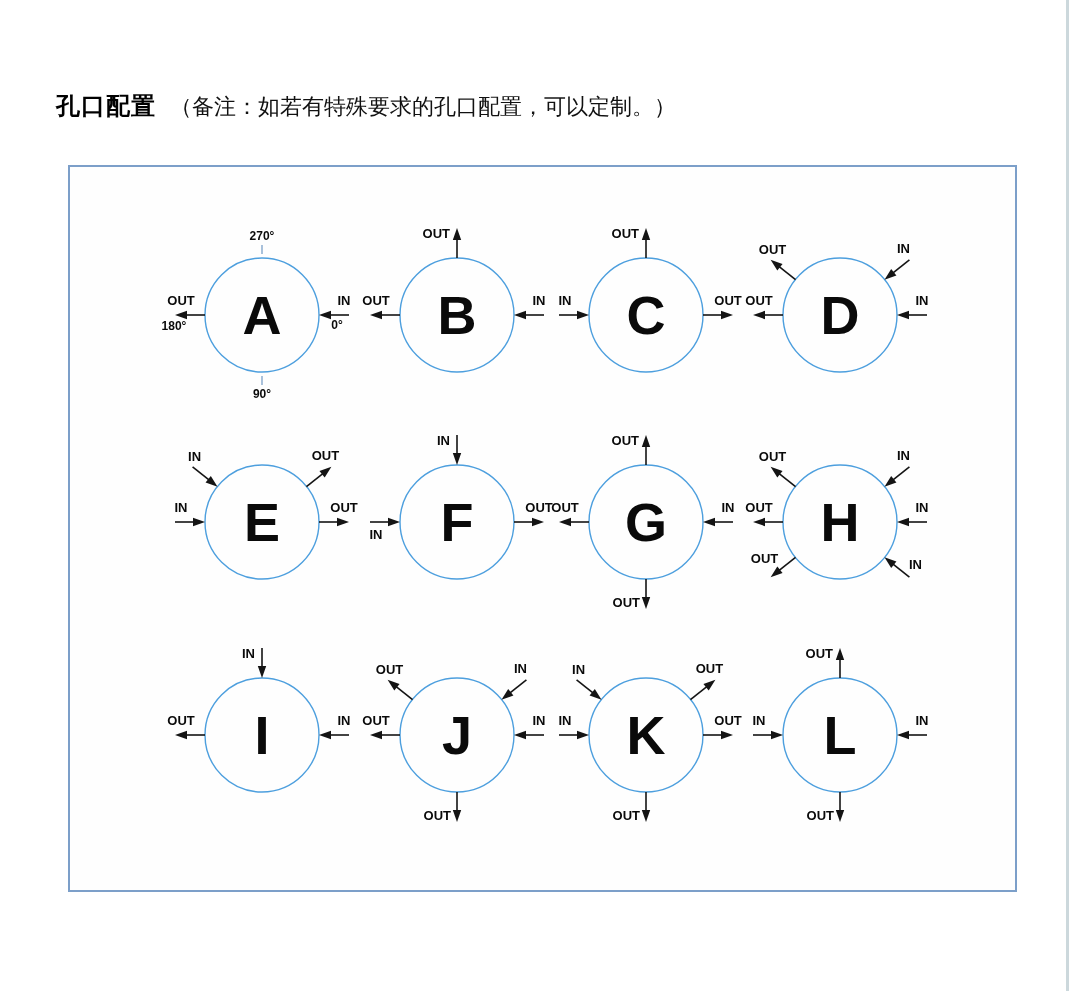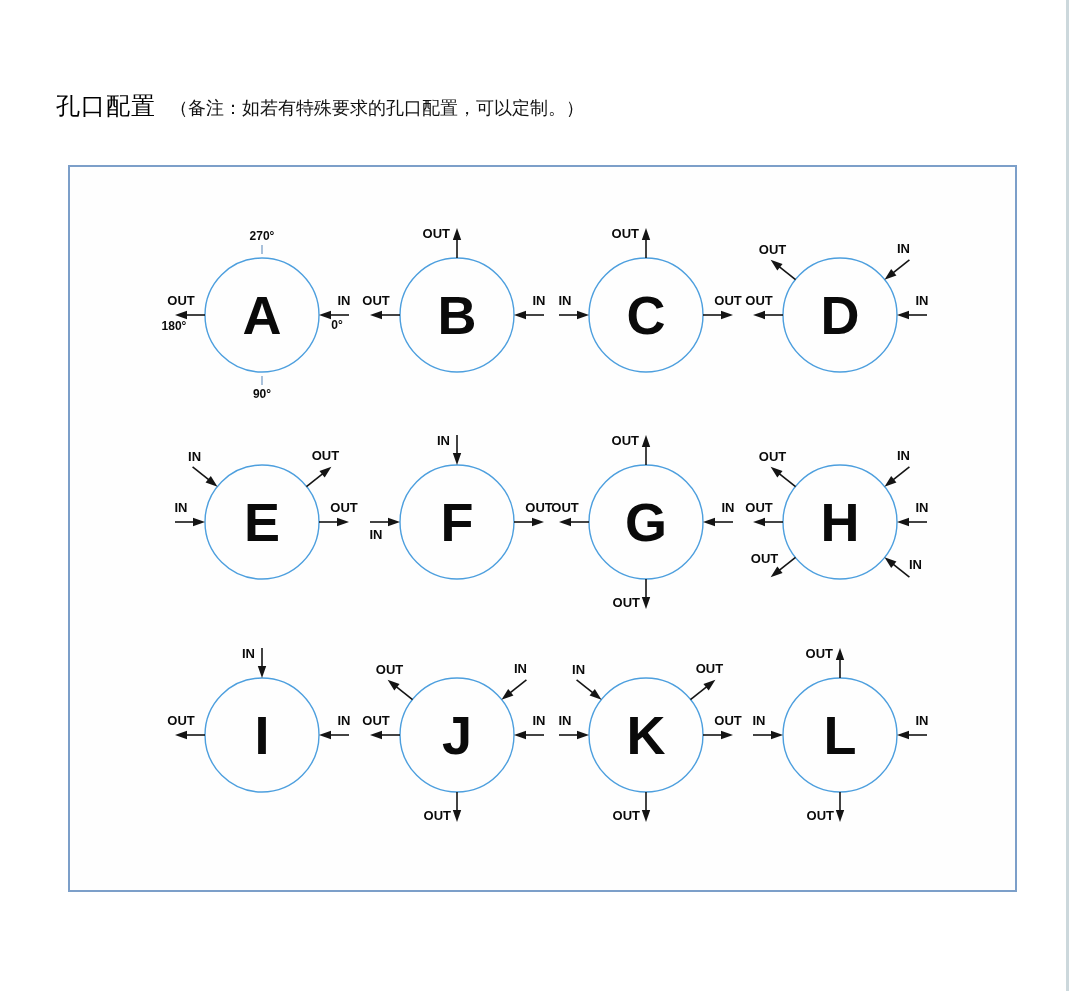--- a/index.html
+++ b/index.html
@@ -11,26 +11,26 @@
     font-family:"Liberation Sans",sans-serif;
     color:#0a0a0a;
   }
   #title-row{
     position:absolute;left:56px;top:90px;
     display:flex;align-items:baseline;gap:14px;
     white-space:nowrap;
   }
   #section-heading{
     font-family:"Liberation Serif",serif;
-    font-weight:normal;font-size:24px;color:#000;
+    font-weight:bold;font-size:24px;color:#000;
     letter-spacing:1px;
   }
   #section-note{
     font-family:"Liberation Serif",serif;
-    font-size:18px;color:#111;
+    font-size:22px;color:#111;
   }
   #diagram-box{
     position:absolute;left:68px;top:165px;
     width:949px;height:727px;
     background:#fefefe;
     box-sizing:border-box;
   }
   #diagram-svg{display:block;}
   #page-edge{
     position:absolute;top:0;right:3px;width:3px;height:991px;

